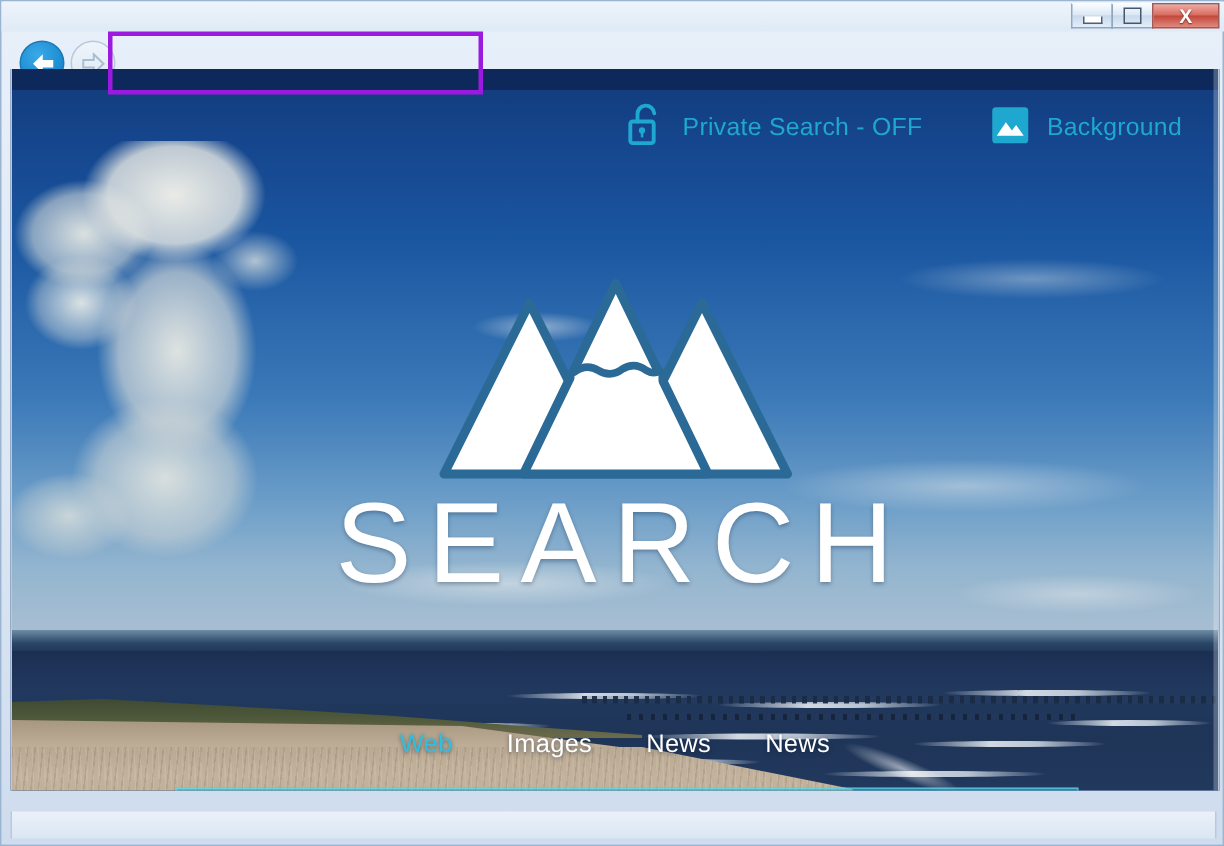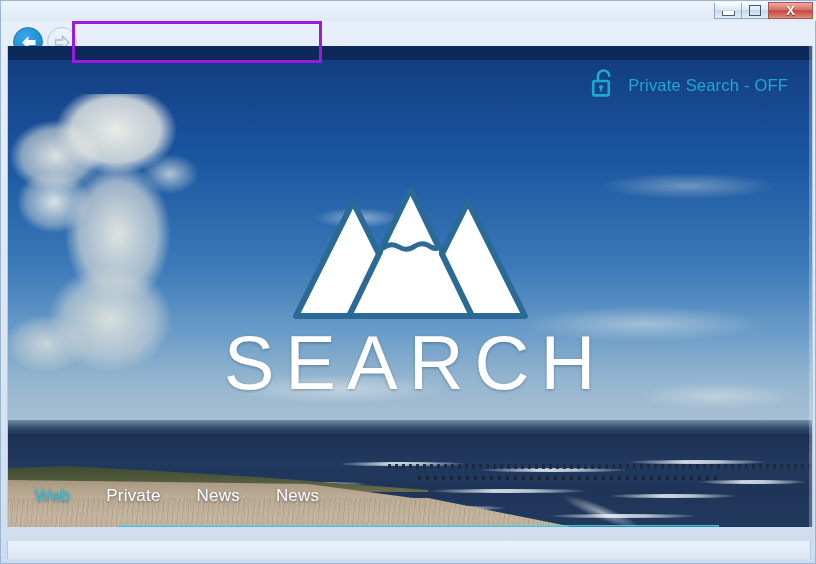--- a/index.html
+++ b/index.html
@@ -275,22 +275,22 @@
   .wordmark {
     color: #ffffff; font-size: 76px; font-weight: 300;
     letter-spacing: 11px; line-height: 1;
     margin-top: 4px; margin-left: 10px;
     font-family: "Liberation Sans", sans-serif;
     text-shadow: 0 1px 3px rgba(10,30,60,.35);
   }
 
   .tabs-row {
     position: absolute; left: 0; right: 0; top: 440px;
-    display: flex; gap: 36px;
-    padding-left: 27px;
+    display: flex; justify-content: center; gap: 36px;
+    padding-left: 0;
   }
   .tabs-row .t {
     color: #ffffff; font-size: 17px; letter-spacing: .2px;
     text-shadow: 0 1px 3px rgba(20,30,50,.55);
   }
   .tabs-row .t.active { color: #2fbfe0; }
 
   .searchbar {
     position: absolute; left: 109px; top: 479px;
     width: 602px; height: 44px;
@@ -442,39 +442,48 @@
           <span>
             <svg width="26" height="30" viewBox="0 0 26 30">
               <path d="M8 13 L8 8.5 A5.4 5.4 0 0 1 19.2 7.6" fill="none" stroke="#1fa8cf" stroke-width="2.6" stroke-linecap="round"></path>
               <rect x="3.2" y="13" width="15.6" height="14.4" rx="1.6" fill="none" stroke="#1fa8cf" stroke-width="2.6"></rect>
               <circle cx="11" cy="19" r="2.1" fill="#1fa8cf"></circle>
               <rect x="10.2" y="19.6" width="1.7" height="4" fill="#1fa8cf"></rect>
             </svg>
           </span>
           <span class="lbl">Private Search -  OFF</span>
         </div>
+        <div class="topnav-item">
+          <span>
+            <svg width="25" height="25" viewBox="0 0 25 25">
+              <rect x="0.5" y="0.5" width="24" height="24" rx="2.4" fill="#1fa8cf"></rect>
+              <path d="M3.5 19.5 L9.6 10.5 L13.6 16 L16.4 12.4 L21.5 19.5 Z" fill="#ffffff"></path>
+            </svg>
+          </span>
+          <span class="lbl">Background</span>
+        </div>
       </div>
 
       <div class="logo-block">
         <svg width="245" height="135" viewBox="0 0 245 135">
 
           <path d="M65 16 L122 130 L8 130 Z" fill="#ffffff" stroke="#2b6a96" stroke-width="6" stroke-linejoin="round"></path>
 
           <path d="M180 16 L237 130 L123 130 Z" fill="#ffffff" stroke="#2b6a96" stroke-width="6" stroke-linejoin="round"></path>
 
           <path d="M122.5 3 L184 130 L61 130 Z" fill="#ffffff" stroke="#2b6a96" stroke-width="6" stroke-linejoin="round"></path>
           <path d="M95 62 Q103 56 111 61 Q119 66 127 60 Q135 55 143 61 Q148 64 151 62 L151 74 L95 74 Z" fill="#ffffff"></path>
           <path d="M95 62 Q103 56 111 61 Q119 66 127 60 Q135 55 143 61 Q148 64 152 61" fill="none" stroke="#2b6a96" stroke-width="5" stroke-linejoin="round" stroke-linecap="round"></path>
         </svg>
         <div class="wordmark">SEARCH</div>
       </div>
 
       <div class="tabs-row">
         <span class="t active">Web</span>
-        <span class="t">Private</span>
+        <span class="t">Images</span>
         <span class="t">News</span>
         <span class="t">News</span>
       </div>
 
       <div class="searchbar" title=""></div>
 
       <div class="rail"></div>
     </div>
 
     <div class="statusgap"></div>

